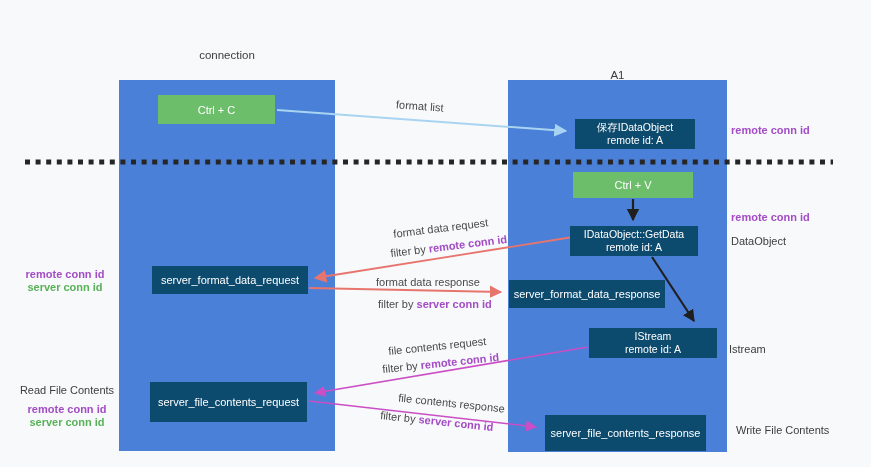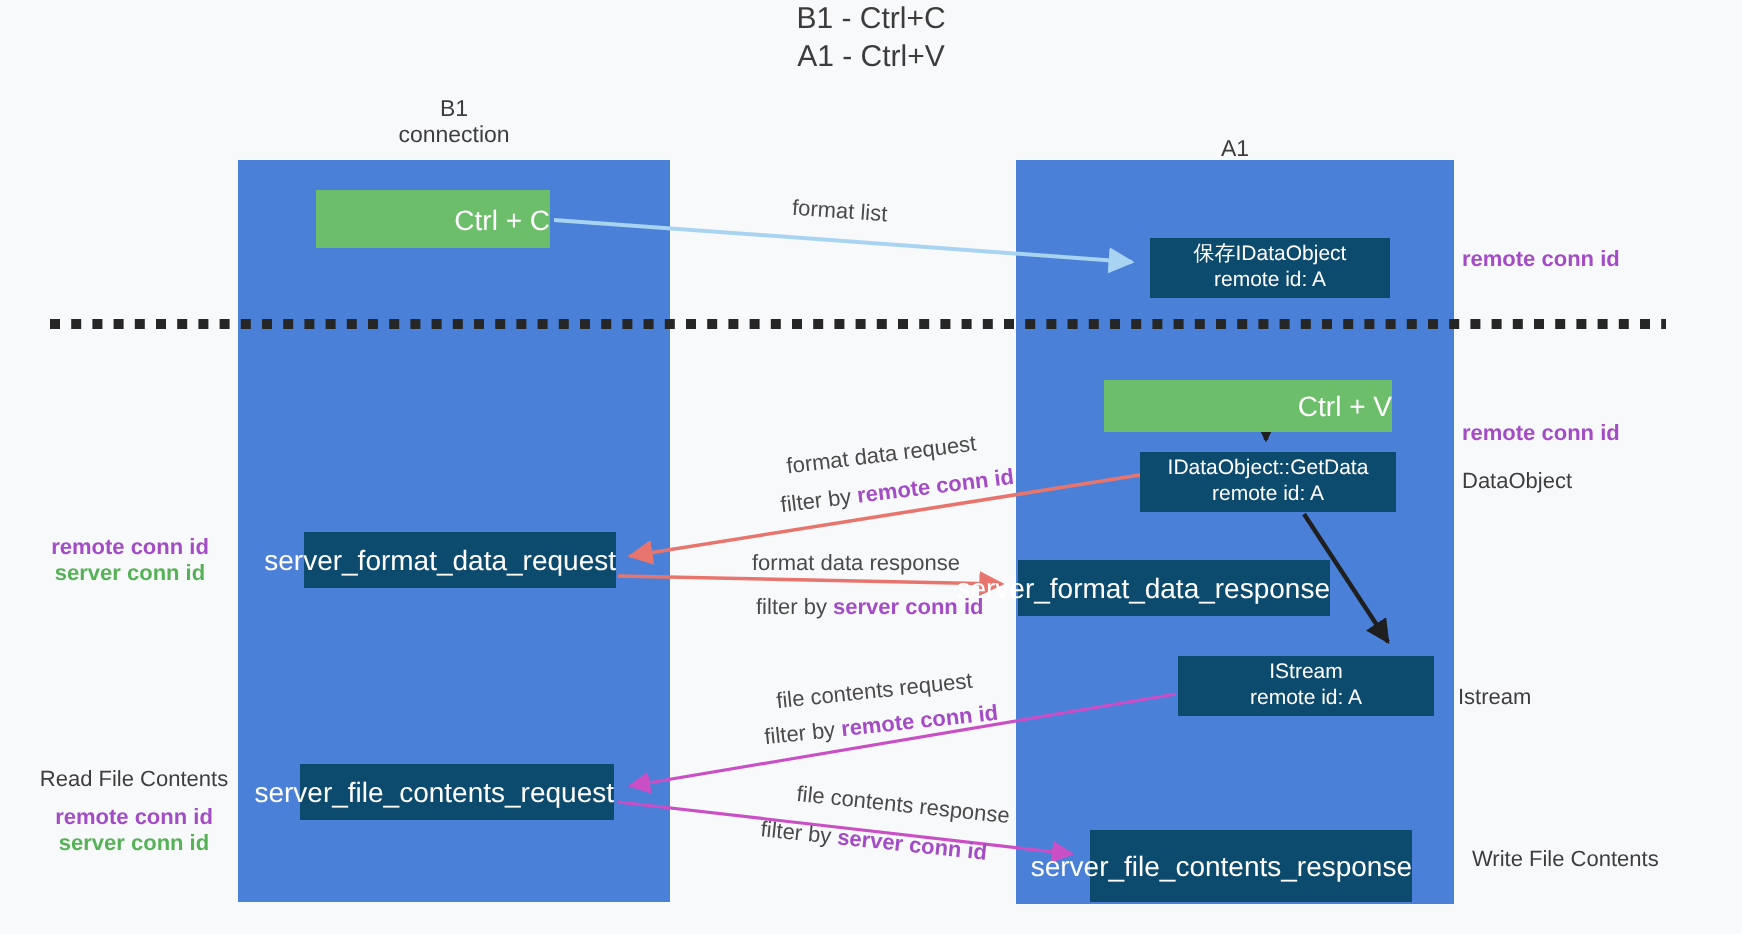--- a/index.html
+++ b/index.html
@@ -6,45 +6,40 @@
   #stage{position:relative;width:871px;height:467px;background:#f8f9fb;
          font-family:"Liberation Sans",sans-serif;overflow:hidden;}
   .abs{position:absolute;}
   .title{left:0;top:7;width:871px;text-align:center;font-size:15px;line-height:19px;color:#3c3c3c;}
   .lane-header{top:49px;text-align:center;font-size:11.5px;line-height:13px;color:#3d3d3d;}
   .lane{background:#4a80d8;}
   .node{box-sizing:border-box;color:#ffffff;display:flex;flex-direction:column;
         align-items:center;justify-content:center;text-align:center;}
   .orange{background:#0c4a6e;}
   .green{background:#6cbe6b;}
-  .one-line{font-size:14px;align-items:flex-end;}
+  .one-line{font-size:11px;}
   .two-line{font-size:10.5px;line-height:13px;}
   .side{font-size:11px;line-height:13px;white-space:nowrap;}
   .purple{color:#a34cc6;font-weight:bold;}
   .greentx{color:#57b257;font-weight:bold;}
   .dark{color:#3d3d3d;}
   .flow{font-size:11px;color:#4a4a4a;white-space:nowrap;}
   .rot-up{transform:rotate(-7deg);}
   .rot-up2{transform:rotate(-6deg);}
   .rot-dn{transform:rotate(6deg);}
   .rot-dn2{transform:rotate(4deg);}
   svg{position:absolute;left:0;top:0;pointer-events:none;}
 </style>
 </head>
 <body>
 
 <div id="stage">
 
-  <div class="abs title">
-    <div>B1 - Ctrl+C</div>
-    <div>A1 - Ctrl+V</div>
-  </div>
 
   <div class="abs lane-header" style="left:119px;width:216px;">
-    <div>B1</div>
     <div>connection</div>
   </div>
   <div class="abs lane-header" style="left:508px;width:219px;margin-top:20px;">
     <div>A1</div>
     <div>remote</div>
   </div>
 
   <div class="abs lane" style="left:119px;top:80px;width:216px;height:371px;"></div>
   <div class="abs lane" style="left:508px;top:80px;width:219px;height:372px;"></div>
 
@@ -73,38 +68,38 @@
     <line x1="25" y1="162" x2="833" y2="162" stroke="#262626" stroke-width="5" stroke-dasharray="5 5.6"></line>
   </svg>
 
   <div class="abs node green one-line" style="left:158px;top:95px;width:117px;height:29px;">
     <div>Ctrl + C</div>
   </div>
   <div class="abs node orange two-line" style="left:575px;top:119px;width:120px;height:30px;">
     <div>保存IDataObject</div>
     <div>remote id: A</div>
   </div>
-  <div class="abs node green one-line" style="left:552px;top:172px;width:144px;height:26px;margin-top:18px;">
+  <div class="abs node green one-line" style="left:573px;top:172px;width:120px;height:26px;">
     <div>Ctrl + V</div>
   </div>
   <div class="abs node orange two-line" style="left:570px;top:226px;width:128px;height:30px;">
     <div>IDataObject::GetData</div>
     <div>remote id: A</div>
   </div>
   <div class="abs node orange two-line" style="left:589px;top:328px;width:128px;height:30px;">
     <div>IStream</div>
     <div>remote id: A</div>
   </div>
   <div class="abs node orange one-line" style="left:152px;top:266px;width:156px;height:28px;">
     <div>server_format_data_request</div>
   </div>
   <div class="abs node orange one-line" style="left:509px;top:280px;width:156px;height:28px;">
     <div>server_format_data_response</div>
   </div>
-  <div class="abs node orange one-line" style="left:150px;top:382px;width:157px;height:28px;">
+  <div class="abs node orange one-line" style="left:150px;top:382px;width:157px;height:40px;">
     <div>server_file_contents_request</div>
   </div>
   <div class="abs node orange one-line" style="left:545px;top:415px;width:161px;height:36px;">
     <div>server_file_contents_response</div>
   </div>
 
   <div class="abs side purple" style="left:731px;top:124px;">remote conn id</div>
   <div class="abs side purple" style="left:731px;top:211px;">remote conn id</div>
   <div class="abs side dark" style="left:731px;top:235px;">DataObject</div>
   <div class="abs side dark" style="left:729px;top:343px;">Istream</div>

